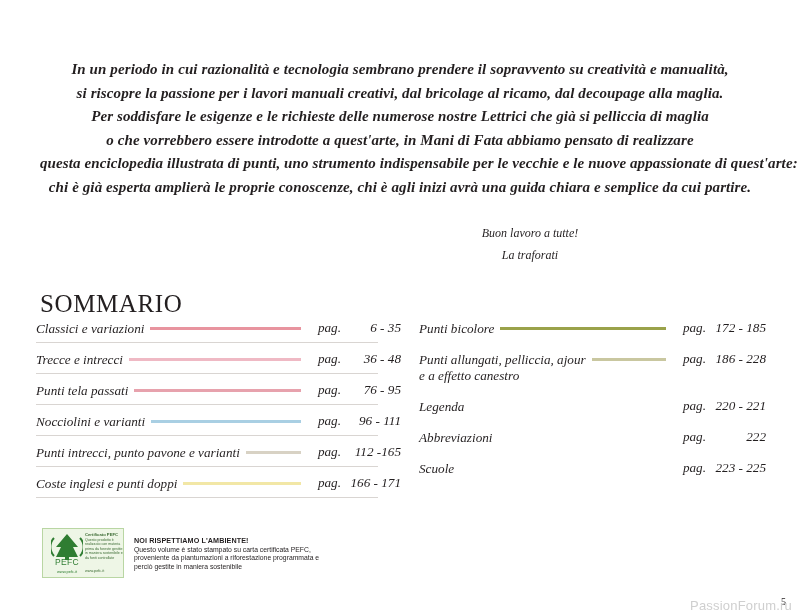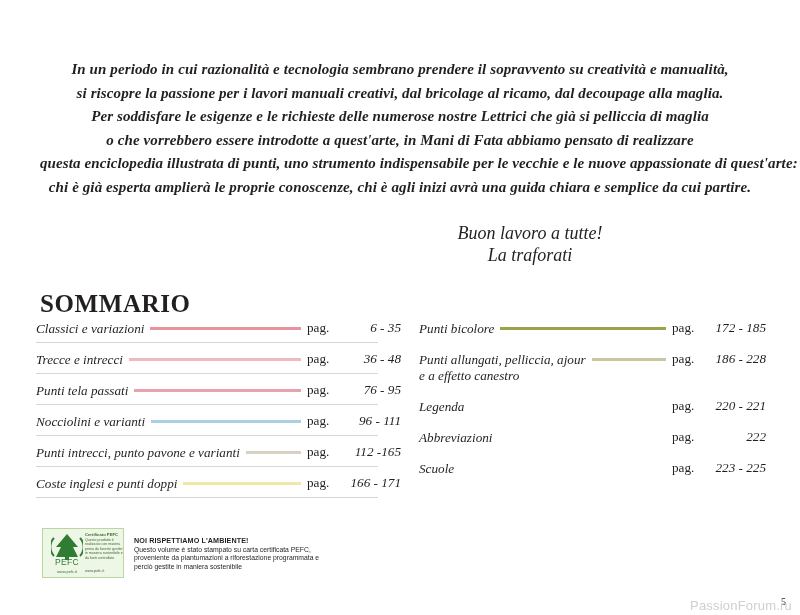--- a/index.html
+++ b/index.html
@@ -39,32 +39,32 @@
 
   .signoff {
     position: absolute;
     top: 222px;
     left: 380px;
     width: 300px;
     text-align: center;
   }
   .signoff .line {
     font-style: italic;
-    font-size: 18px;
+    font-size: 12px;
     line-height: 22px;
   }
 
   
   .sommario-title {
     position: absolute;
     top: 290px;
     left: 40px;
     font-family: "Liberation Serif", serif;
     font-size: 25px;
-    font-weight: bold;
+    font-weight: normal;
     letter-spacing: 0.6px;
     color: #231f20;
   }
 
   .toc {
     position: absolute;
     top: 318px;
     left: 36px;
     width: 730px;
     display: flex;
@@ -87,23 +87,24 @@
     padding-top: 2px;
   }
   .toc-row .rule {
     flex: 1 1 auto;
     height: 3px;
     margin: 9px 6px 0 6px;
     min-width: 8px;
   }
   .toc-row .rule.none { background: none; }
   .toc-row .pag {
+    font-style: italic;
     font-size: 13.2px;
     width: 34px;
-    text-align: left;
+    text-align: right;
     padding-top: 2px;
     flex: 0 0 auto;
   }
   .toc-row .pages {
     font-style: italic;
     font-size: 13.2px;
     width: 60px;
     text-align: right;
     padding-top: 2px;
     flex: 0 0 auto;

